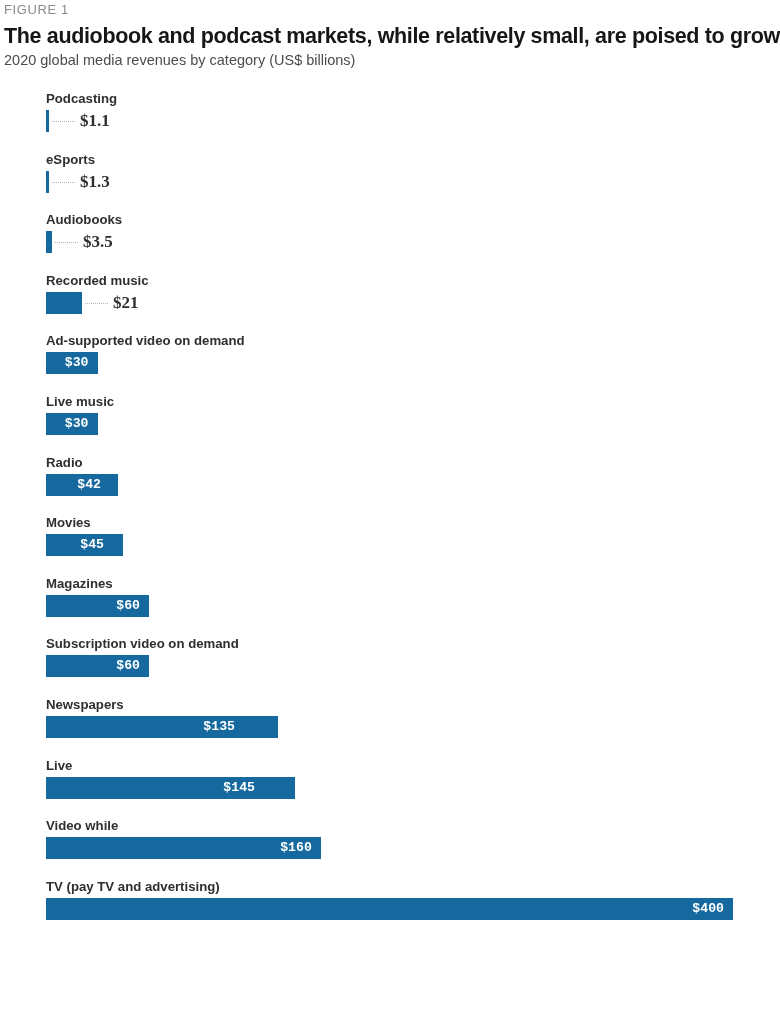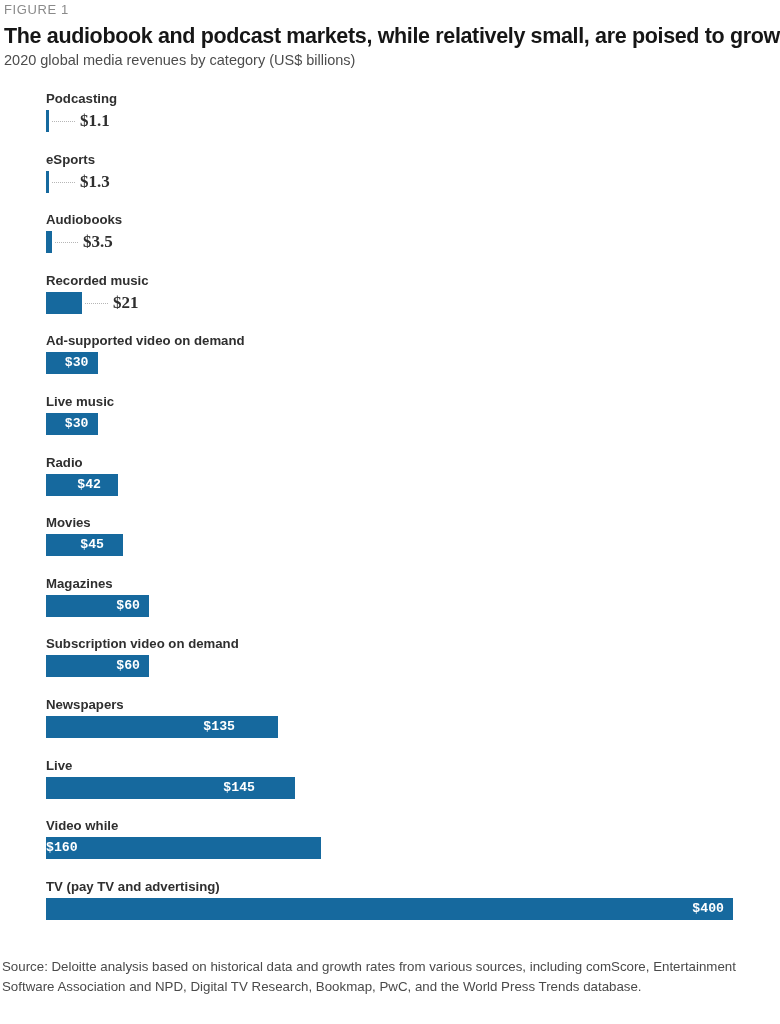--- a/index.html
+++ b/index.html
@@ -241,27 +241,26 @@
         <div class="cat-label">Live</div>
         <div class="bar-wrap">
           <div class="bar" style="width: 249.037px; background: rgb(22, 105, 158);"></div>
           <div class="val-in" style="width: 218px; left: 0px; right: auto; text-align: right; box-sizing: border-box; padding-right: 9px;">$145</div>
         </div>
       </div>
       <div class="row" style="top: 727.2px;">
         <div class="cat-label">Video while</div>
         <div class="bar-wrap">
           <div class="bar" style="width: 274.8px; background: rgb(22, 105, 158);"></div>
-          <div class="val-in" style="width: 274.8px; left: 0px; right: auto; text-align: left; box-sizing: border-box; padding-right: 9px;">$160</div>
+          <div class="val-in" style="width: 274.8px; left: 0px; right: auto; text-align: right; box-sizing: border-box; padding-right: 9px;">$160</div>
         </div>
       </div>
       <div class="row" style="top: 787.8px;">
         <div class="cat-label">TV (pay TV and advertising)</div>
         <div class="bar-wrap">
           <div class="bar" style="width: 687px; background: rgb(22, 105, 158);"></div>
           <div class="val-in" style="width: 687px; left: 0px; right: auto; text-align: right; box-sizing: border-box; padding-right: 9px;">$400</div>
         </div>
       </div>
     </div>
 
-  <div class="source">Source: Deloitte analysis based on historical data and growth rates from various sources, including comScore, Entertainment Software Association and NPD, Digital TV Research, Bookmap, PwC, and the World Press Trends database.</div>
 
 </div>
 
 </body></html>

